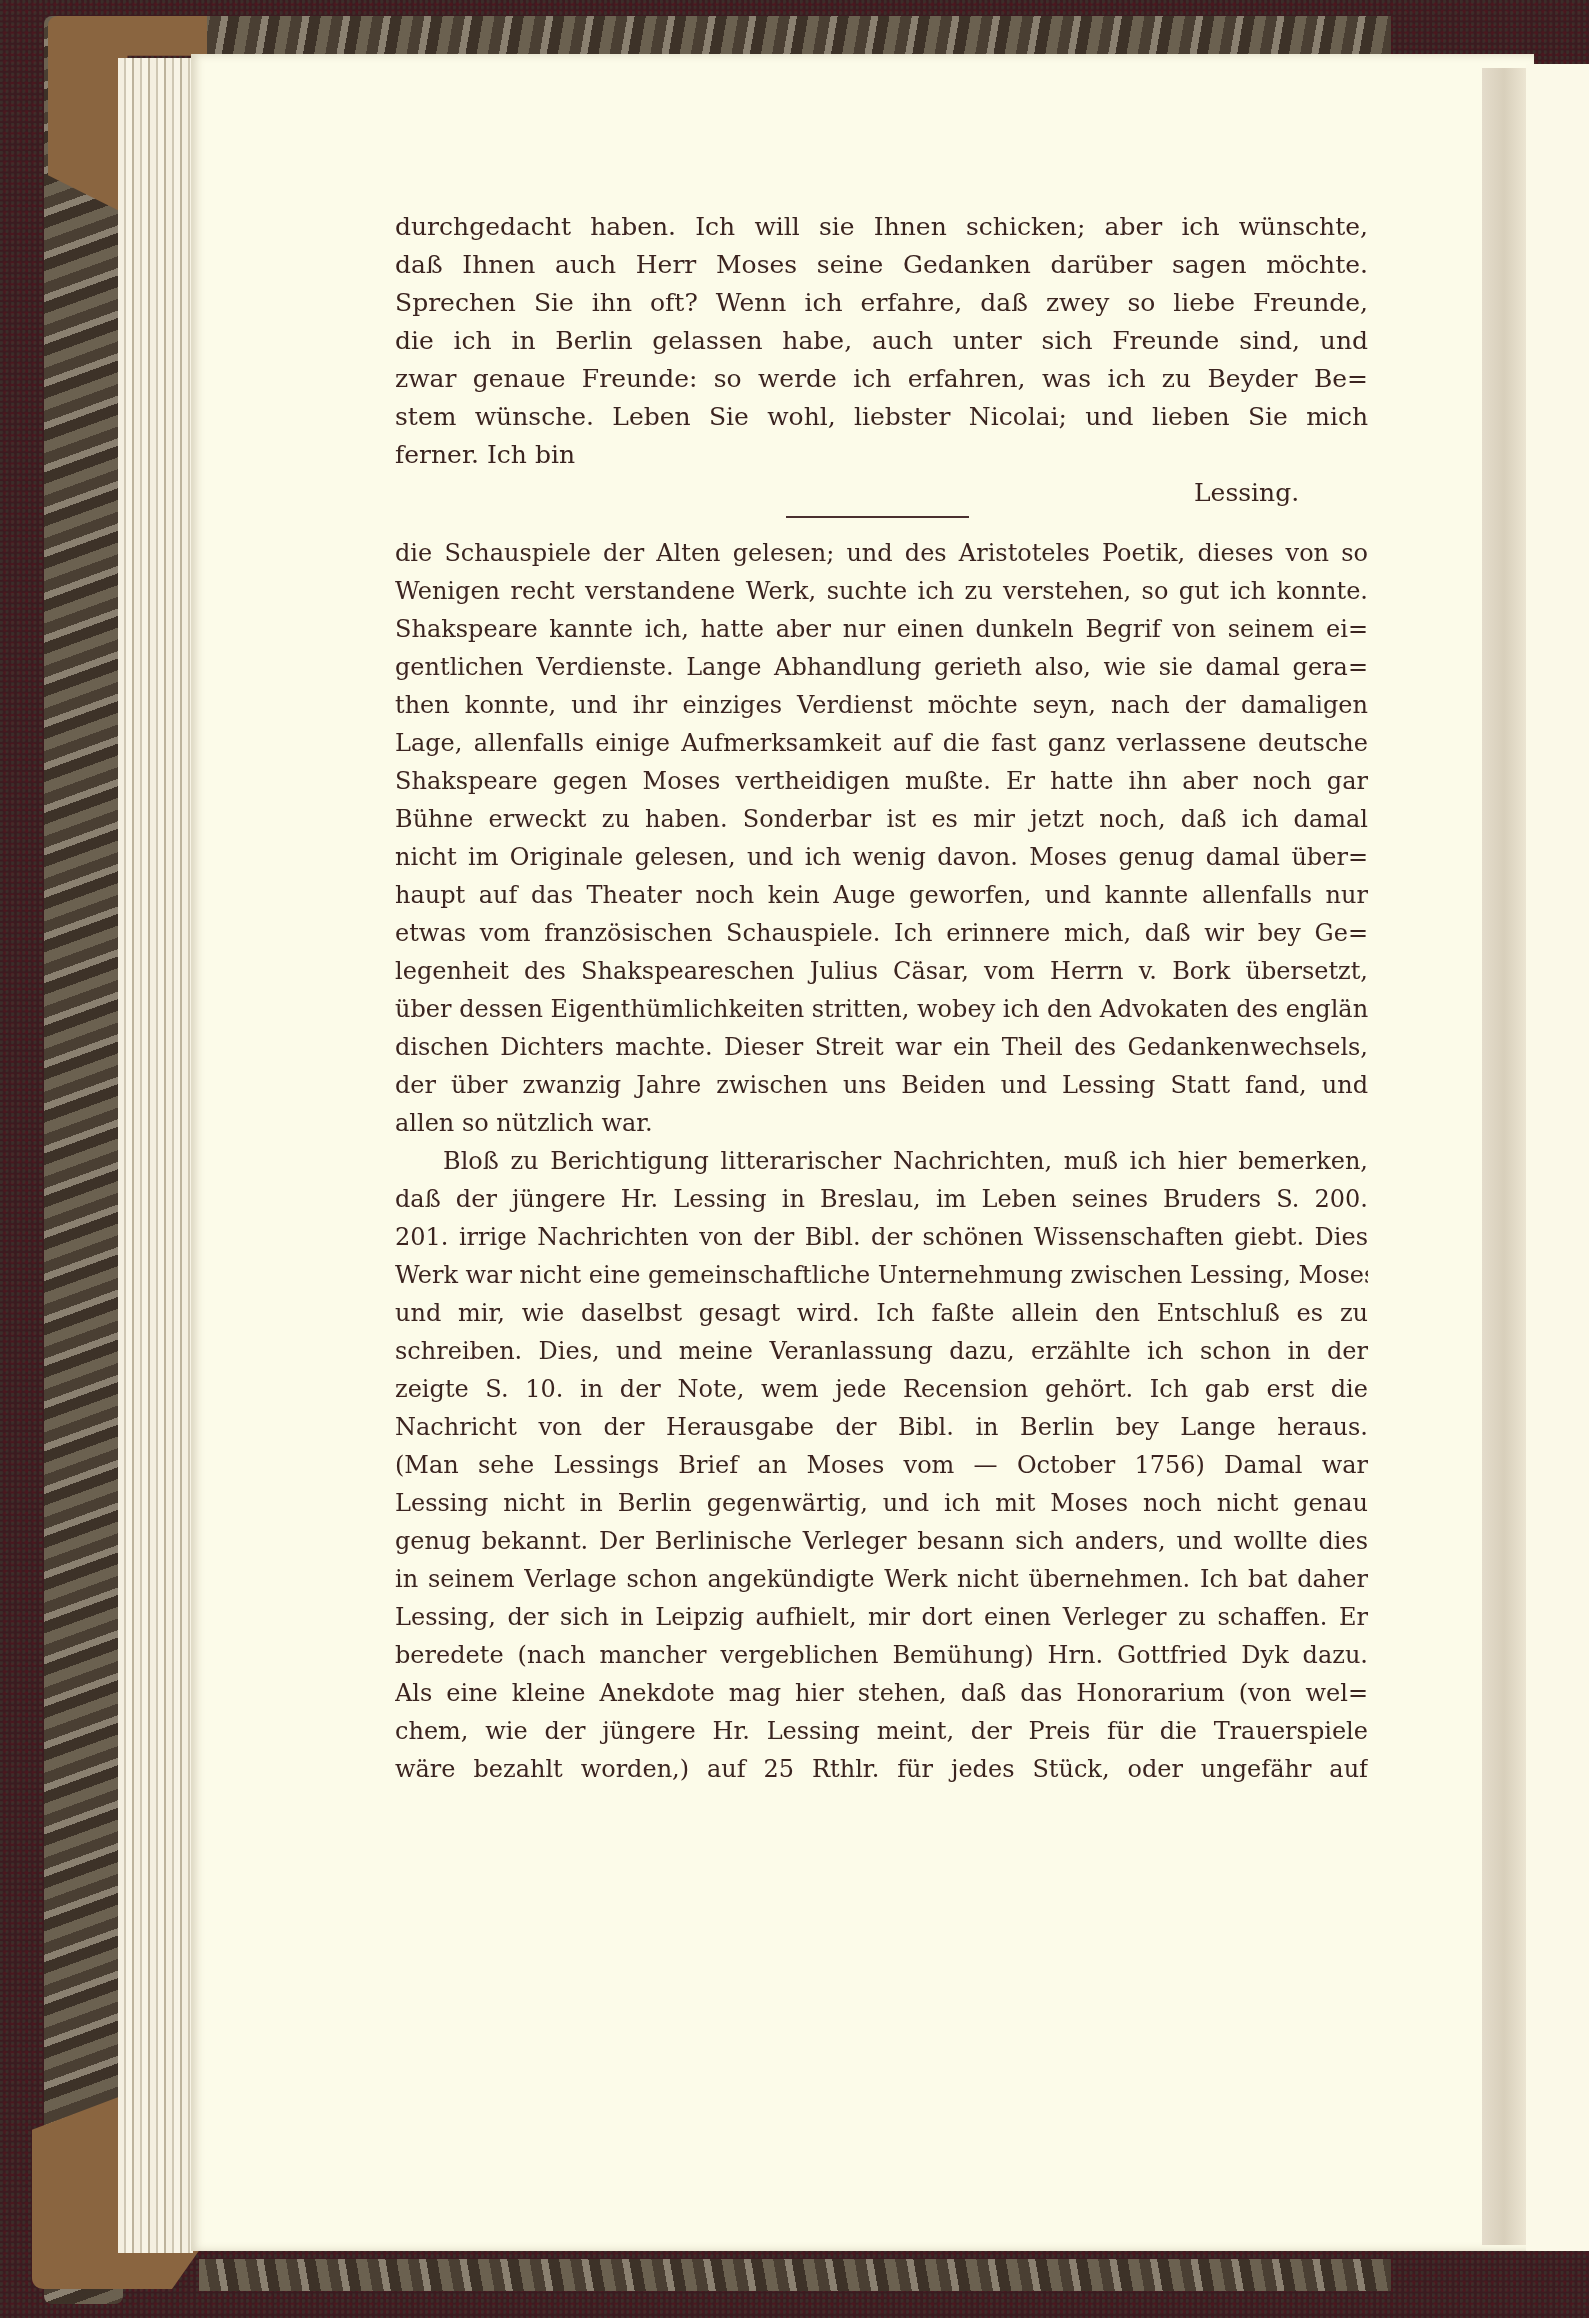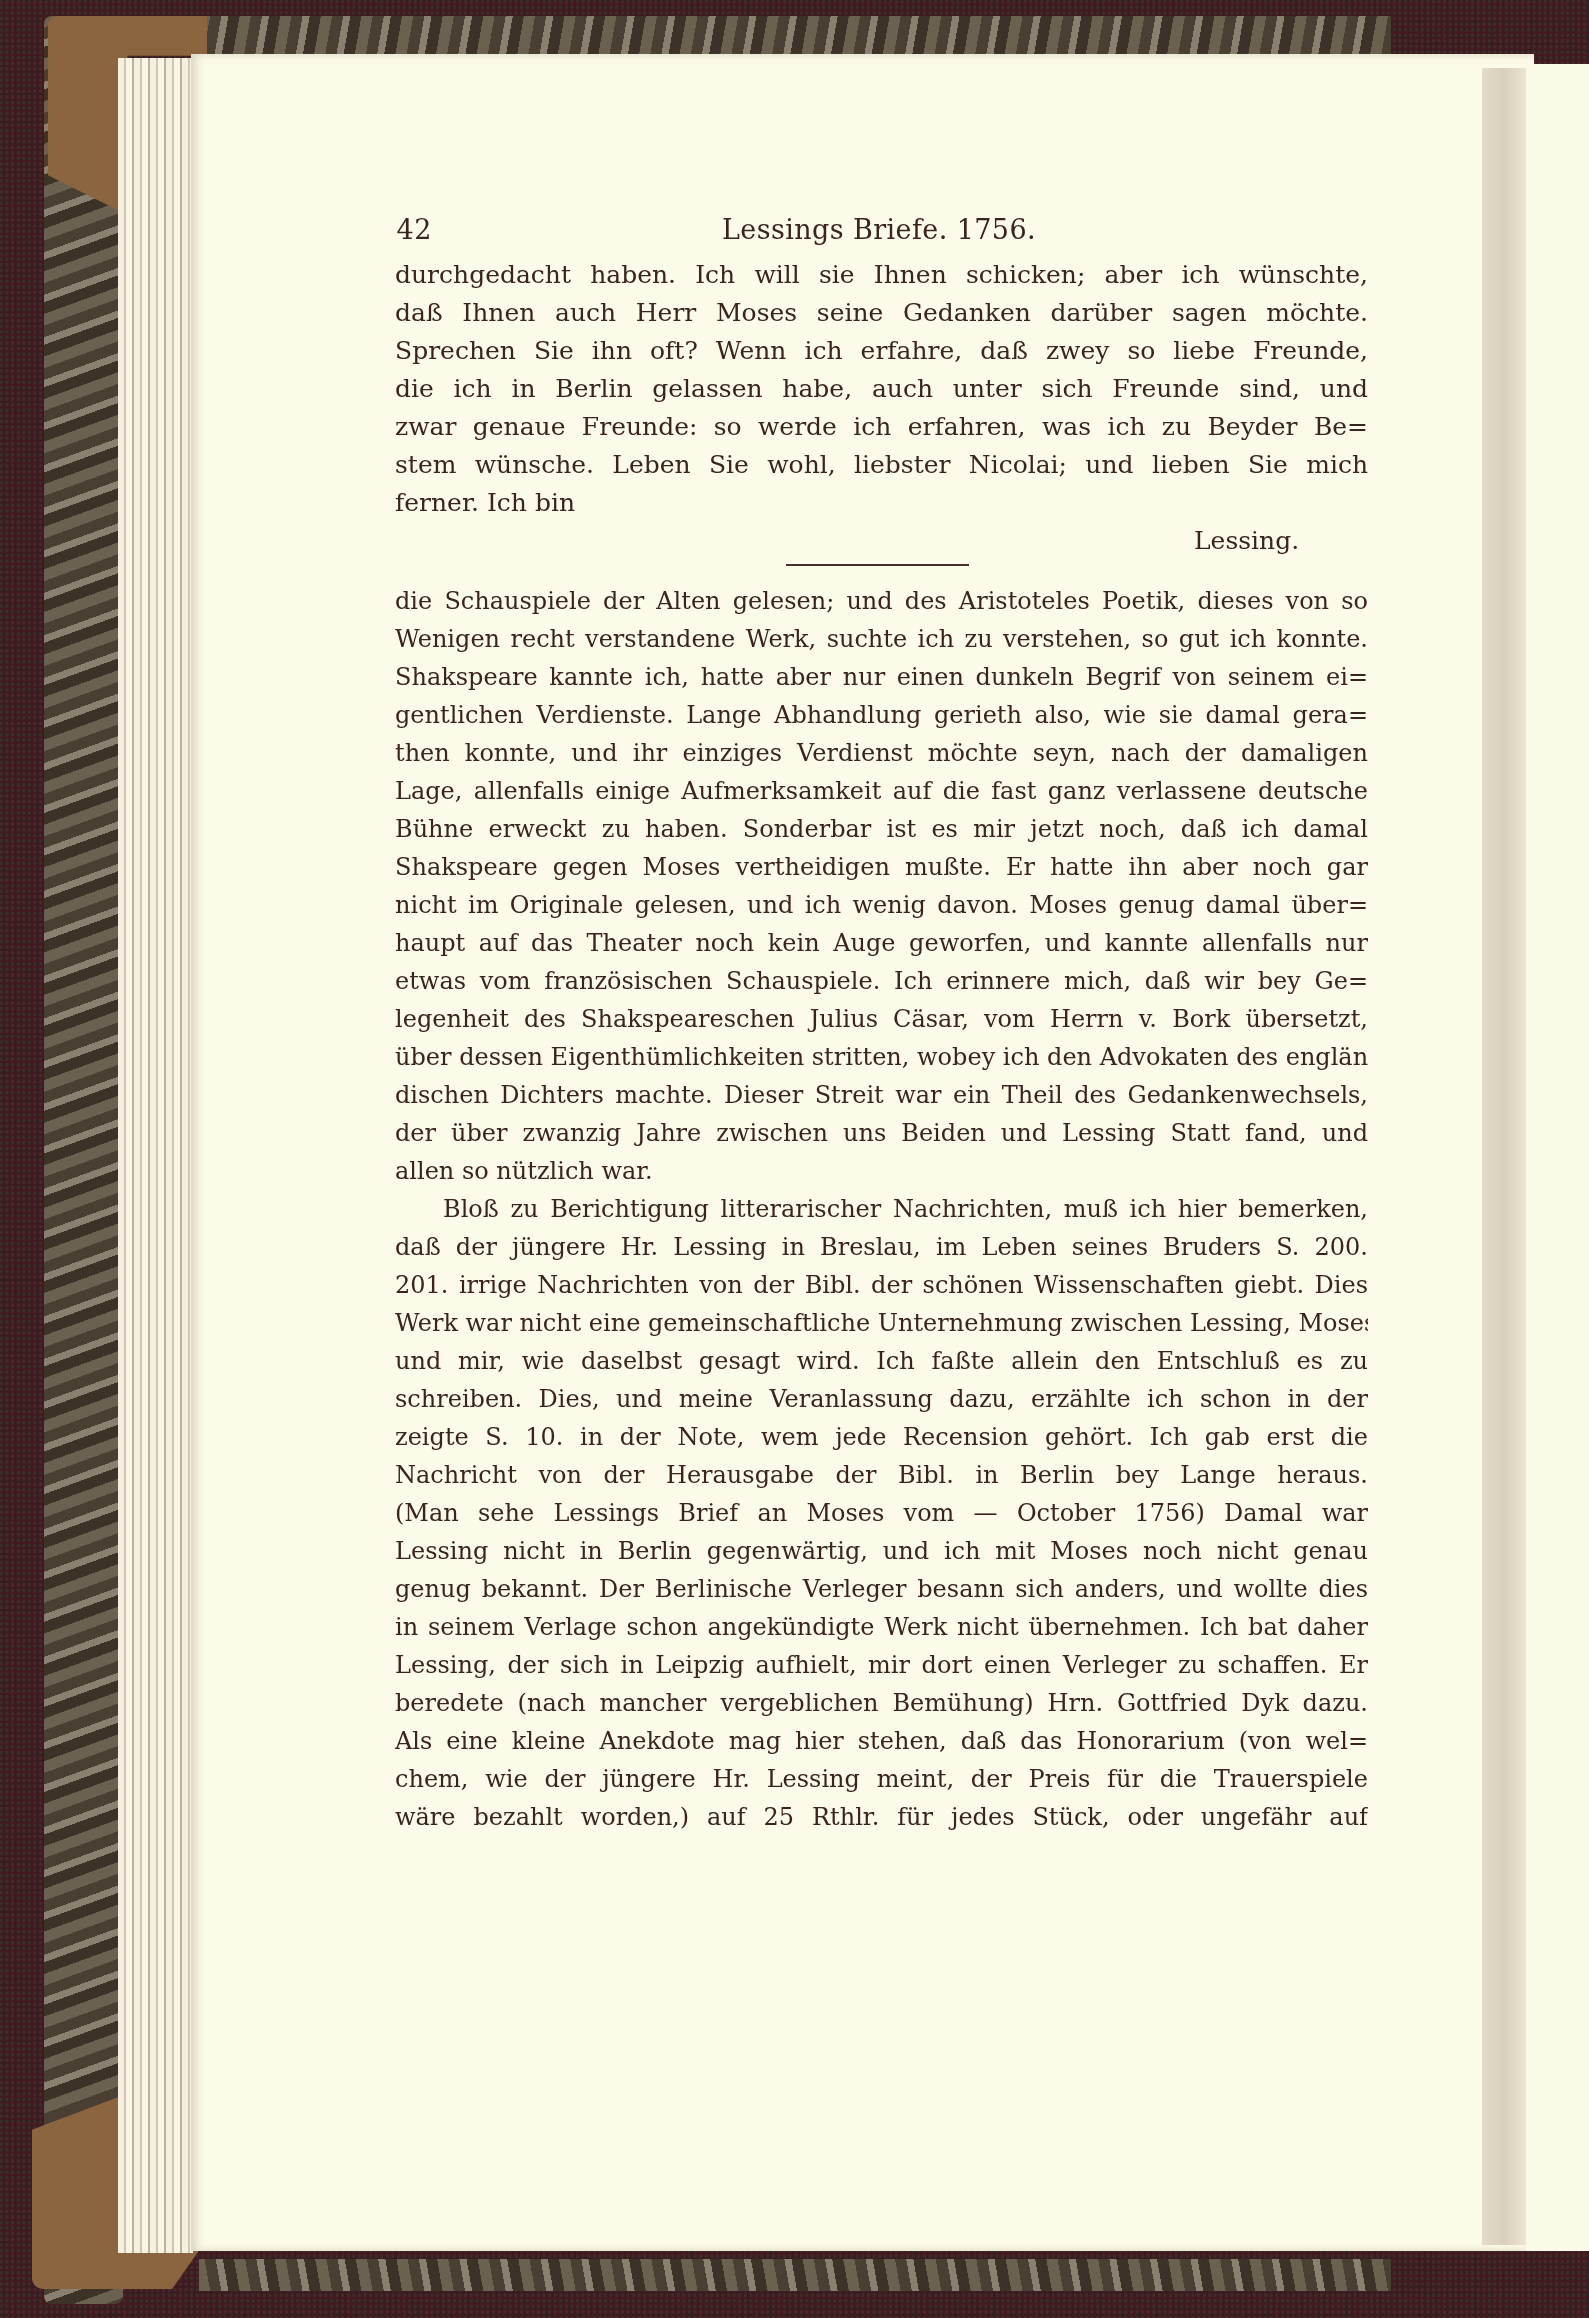--- a/index.html
+++ b/index.html
@@ -92,24 +92,20 @@
 <div class="marble-bottom"></div>
 <div class="leather-corner-top"></div>
 <div class="leather-corner-bottom"></div>
 <div class="page-edges"></div>
 
 <div class="page"></div>
 <div class="gutter-shadow"></div>
 <div class="right-strip"></div>
 
 <div class="text-block">
-  <div class="running-head">
-    <span class="page-number">42</span>
-    <span class="head-title">Lessings Briefe. 1756.</span>
-  </div>
 
   <div>
     <div class="line">durchgedacht haben. Ich will sie Ihnen schicken; aber ich wünschte,</div>
     <div class="line">daß Ihnen auch Herr Moses seine Gedanken darüber sagen möchte.</div>
     <div class="line">Sprechen Sie ihn oft? Wenn ich erfahre, daß zwey so liebe Freunde,</div>
     <div class="line">die ich in Berlin gelassen habe, auch unter sich Freunde sind, und</div>
     <div class="line">zwar genaue Freunde: so werde ich erfahren, was ich zu Beyder Be=</div>
     <div class="line">stem wünsche. Leben Sie wohl, liebster Nicolai; und lieben Sie mich</div>
     <div class="line last">ferner. Ich bin</div>
     <div class="closing-2">Lessing.</div>
@@ -118,22 +114,22 @@
   <div class="separator"></div>
 
   <div class="body-lines">
     <div>
       <div class="line">die Schauspiele der Alten gelesen; und des Aristoteles Poetik, dieses von so</div>
       <div class="line">Wenigen recht verstandene Werk, suchte ich zu verstehen, so gut ich konnte.</div>
       <div class="line">Shakspeare kannte ich, hatte aber nur einen dunkeln Begrif von seinem ei=</div>
       <div class="line">gentlichen Verdienste. Lange Abhandlung gerieth also, wie sie damal gera=</div>
       <div class="line">then konnte, und ihr einziges Verdienst möchte seyn, nach der damaligen</div>
       <div class="line">Lage, allenfalls einige Aufmerksamkeit auf die fast ganz verlassene deutsche</div>
+      <div class="line">Shakspeare gegen Moses vertheidigen mußte. Er hatte ihn aber noch gar</div>
       <div class="line">Bühne erweckt zu haben. Sonderbar ist es mir jetzt noch, daß ich damal</div>
-      <div class="line">Shakspeare gegen Moses vertheidigen mußte. Er hatte ihn aber noch gar</div>
       <div class="line">nicht im Originale gelesen, und ich wenig davon. Moses genug damal über=</div>
       <div class="line">haupt auf das Theater noch kein Auge geworfen, und kannte allenfalls nur</div>
       <div class="line">etwas vom französischen Schauspiele. Ich erinnere mich, daß wir bey Ge=</div>
       <div class="line">legenheit des Shakspeareschen Julius Cäsar, vom Herrn v. Bork übersetzt,</div>
       <div class="line">über dessen Eigenthümlichkeiten stritten, wobey ich den Advokaten des englän=</div>
       <div class="line">dischen Dichters machte. Dieser Streit war ein Theil des Gedankenwechsels,</div>
       <div class="line">der über zwanzig Jahre zwischen uns Beiden und Lessing Statt fand, und</div>
       <div class="line last">allen so nützlich war.</div>
     </div>
     <div>

